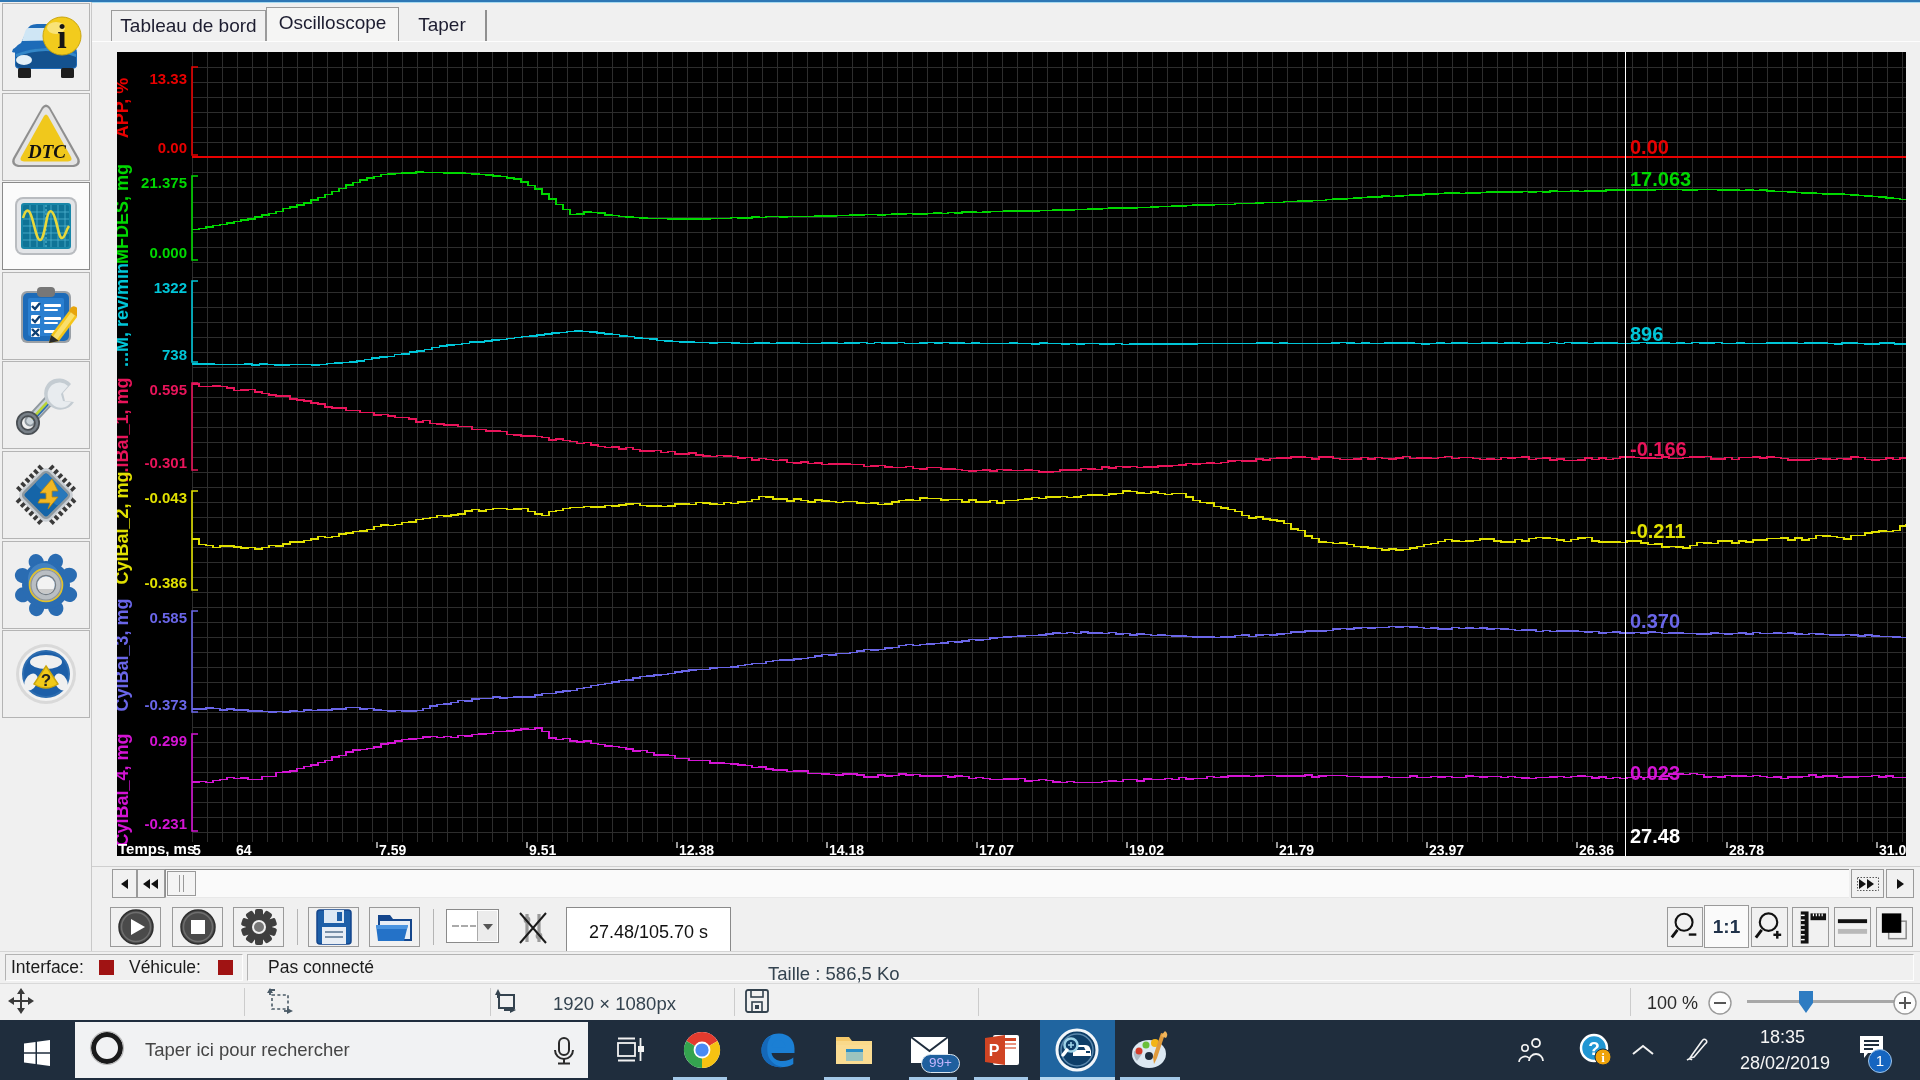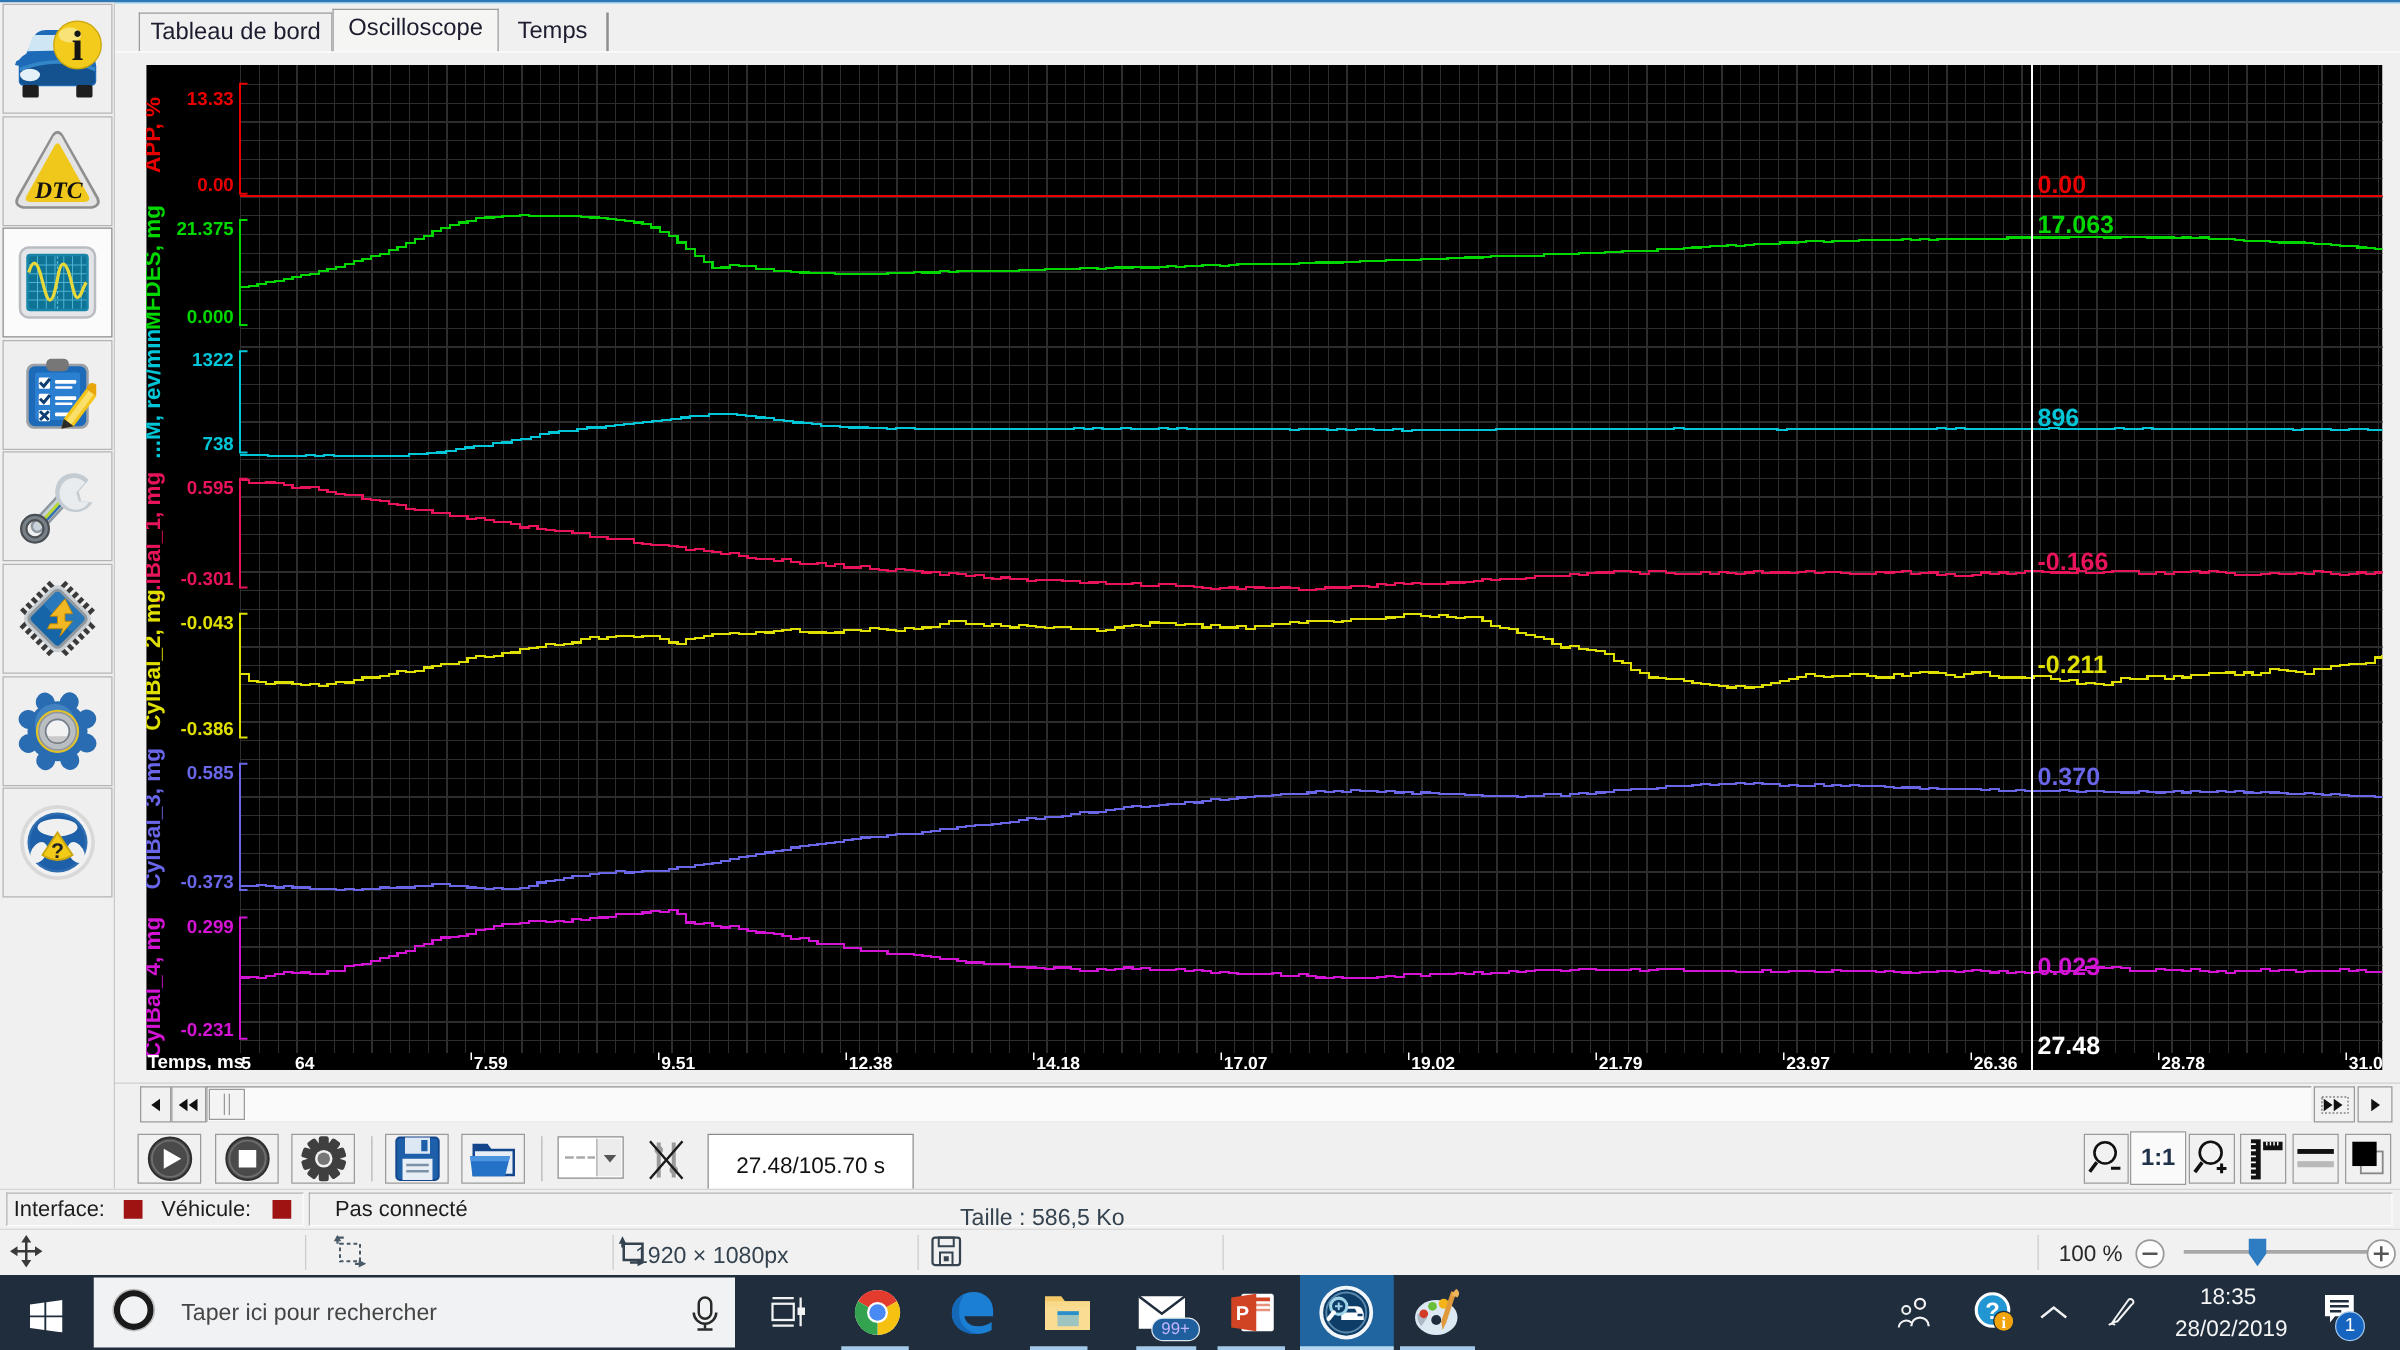--- a/index.html
+++ b/index.html
@@ -179,21 +179,21 @@
 <ellipse cx="32" cy="20" rx="16" ry="7" fill="#f0f0f0"></ellipse>
 <ellipse cx="17" cy="40" rx="6" ry="9" fill="#f0f0f0" transform="rotate(30 17 40)"></ellipse>
 <ellipse cx="47" cy="40" rx="6" ry="9" fill="#f0f0f0" transform="rotate(-30 47 40)"></ellipse>
 <path d="M32 24 L44 42 Q32 50 20 42 Z" fill="#f2ca18" stroke="#caa50c" stroke-width="1.5"></path>
 <text x="32" y="44" font-size="17" font-weight="bold" fill="#222" text-anchor="middle" font-family="Liberation Sans,sans-serif">?</text>
     </svg>
   </div>
 
 <div class="abs tab" style="left:111px;width:155px">Tableau de bord</div>
 <div class="abs tab tabsel" style="left:266px;width:133px">Oscilloscope</div>
-<div class="abs" style="left:399px;top:10px;width:88px;height:31px;font-size:19px;color:#1d1d30;text-align:center;line-height:30px;border-right:2px solid #8f8f8f">Temps</div>
+<div class="abs" style="left:399px;top:10px;width:88px;height:31px;font-size:19px;color:#1d1d30;text-align:center;line-height:30px;border-right:2px solid #8f8f8f">Taper</div>
 
 <div class="abs paneline"></div>
 <svg id="plot" width="1789" height="804" style="position:absolute;left:117px;top:52px">
 <rect width="1789" height="804" fill="#000"></rect>
 <g stroke="#2d2d2d" stroke-width="1" shape-rendering="crispEdges">
       <line x1="75.5" y1="0" x2="75.5" y2="790"></line>
       <line x1="90.5" y1="0" x2="90.5" y2="790"></line>
       <line x1="105.5" y1="0" x2="105.5" y2="790"></line>
       <line x1="120.5" y1="0" x2="120.5" y2="790"></line>
       <line x1="135.5" y1="0" x2="135.5" y2="790"></line>
@@ -628,21 +628,21 @@
       <path d="M18 24 h5" stroke="#4a5a66" stroke-width="1.8"></path>
       <polygon points="27,24 21,21 21,27" fill="#4a5a66"></polygon>
     </svg></div>
 <div class="abs" style="left:492px;top:988px"><svg width="30" height="28" viewBox="0 0 30 28">
       <path d="M6 10 V4 M6 4 h0" stroke="#34434f" stroke-width="2"></path>
       <polygon points="6,1 3,7 9,7" fill="#34434f"></polygon>
       <rect x="7" y="7" width="15" height="13" fill="none" stroke="#34434f" stroke-width="2"></rect>
       <path d="M12 22 h8" stroke="#34434f" stroke-width="2"></path>
       <polygon points="24,22 18,19 18,25" fill="#34434f"></polygon>
     </svg></div>
-<div class="sb2txt" style="left:508px;top:993px">1920 × 1080px</div>
+<div class="sb2txt" style="left:553px;top:993px">1920 × 1080px</div>
 <div class="abs" style="left:744px;top:988px"><svg width="26" height="26" viewBox="0 0 26 26">
       <rect x="2" y="2" width="22" height="22" rx="2" fill="none" stroke="#34434f" stroke-width="1.8"></rect>
       <rect x="7" y="2" width="12" height="7" fill="none" stroke="#34434f" stroke-width="1.6"></rect>
       <rect x="8" y="14" width="10" height="10" fill="none" stroke="#34434f" stroke-width="1.6"></rect>
       <rect x="11" y="17" width="4" height="4" fill="#34434f"></rect>
     </svg></div>
 <div class="sb2txt" style="left:768px;top:963px">Taille : 586,5 Ko</div>
 <div class="sb2txt" style="left:1647px;top:993px;font-size:18px;color:#2a2a2a">100 %</div>
 <div class="abs" style="left:1707px;top:990px"><svg width="26" height="26" viewBox="0 0 26 26">
       <circle cx="13" cy="13" r="11" fill="#fdfdfd" stroke="#9a9a9a" stroke-width="1.4"></circle>

